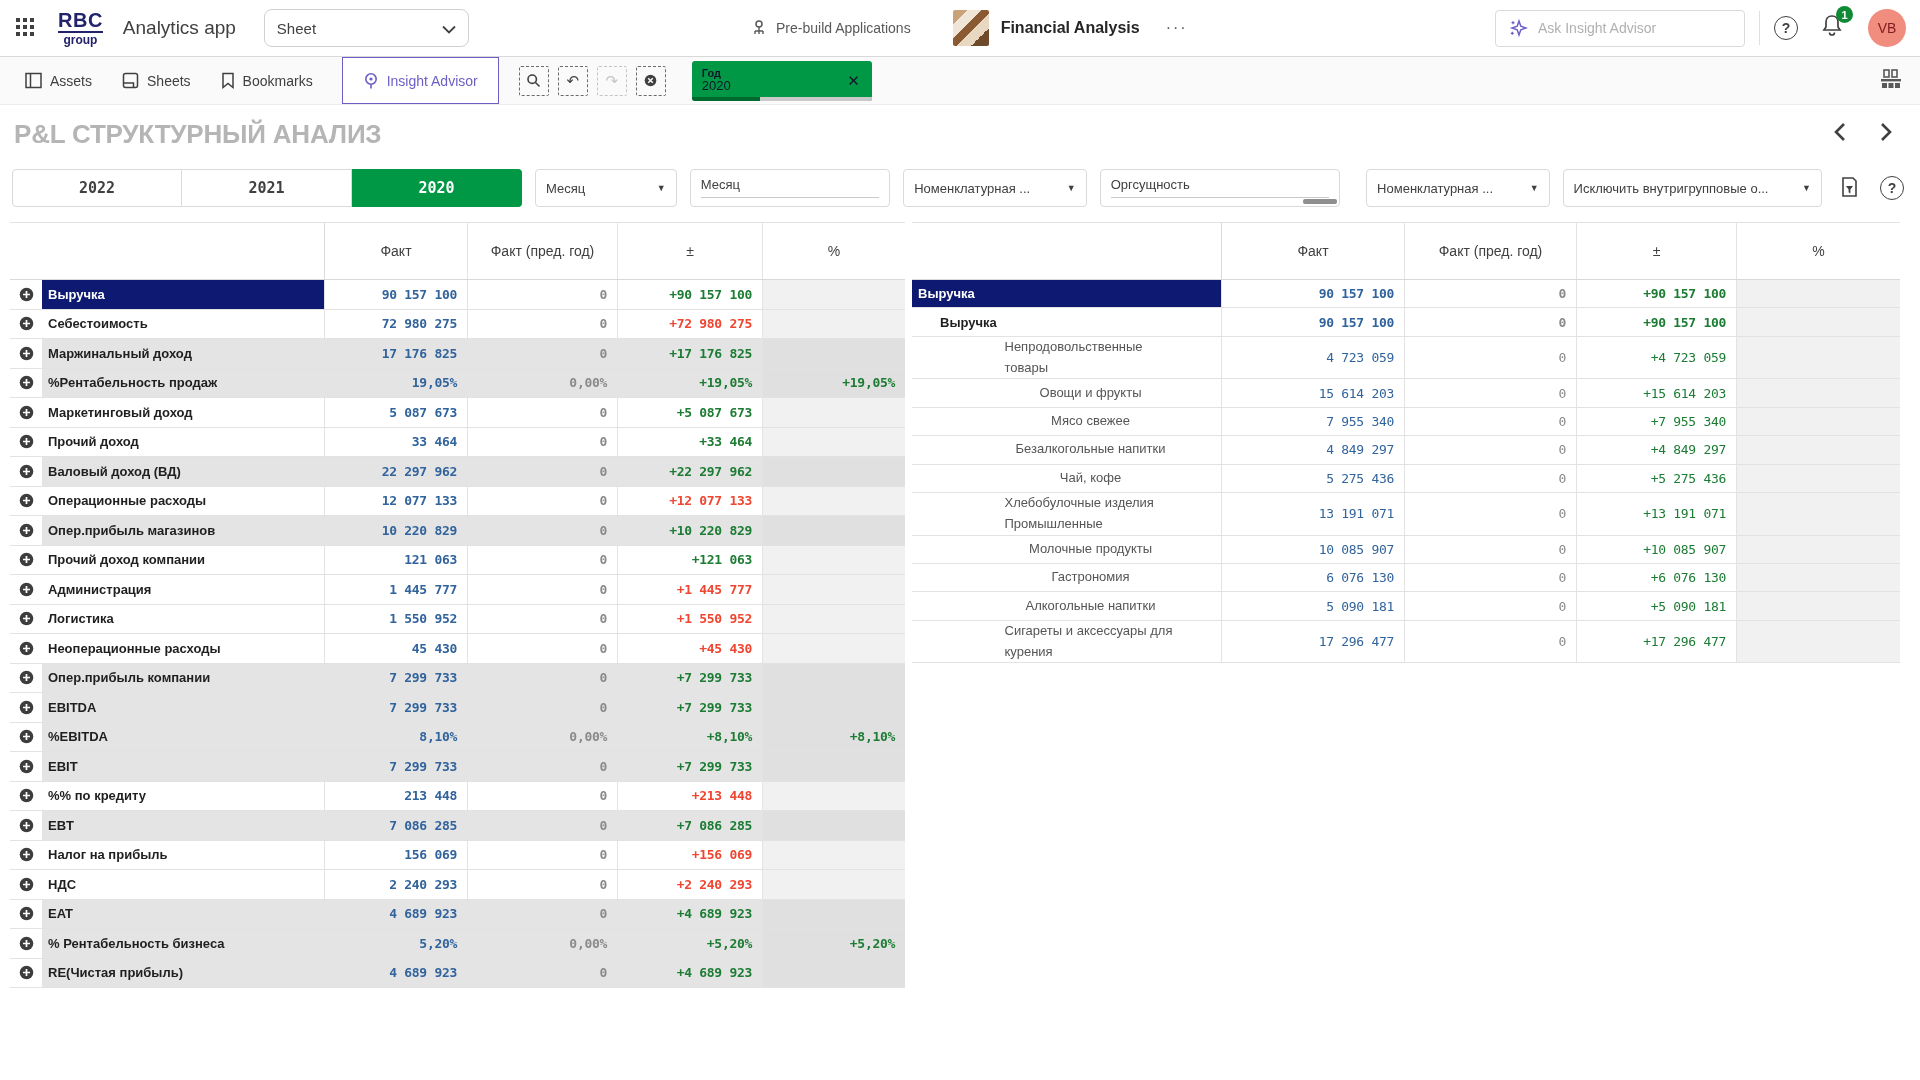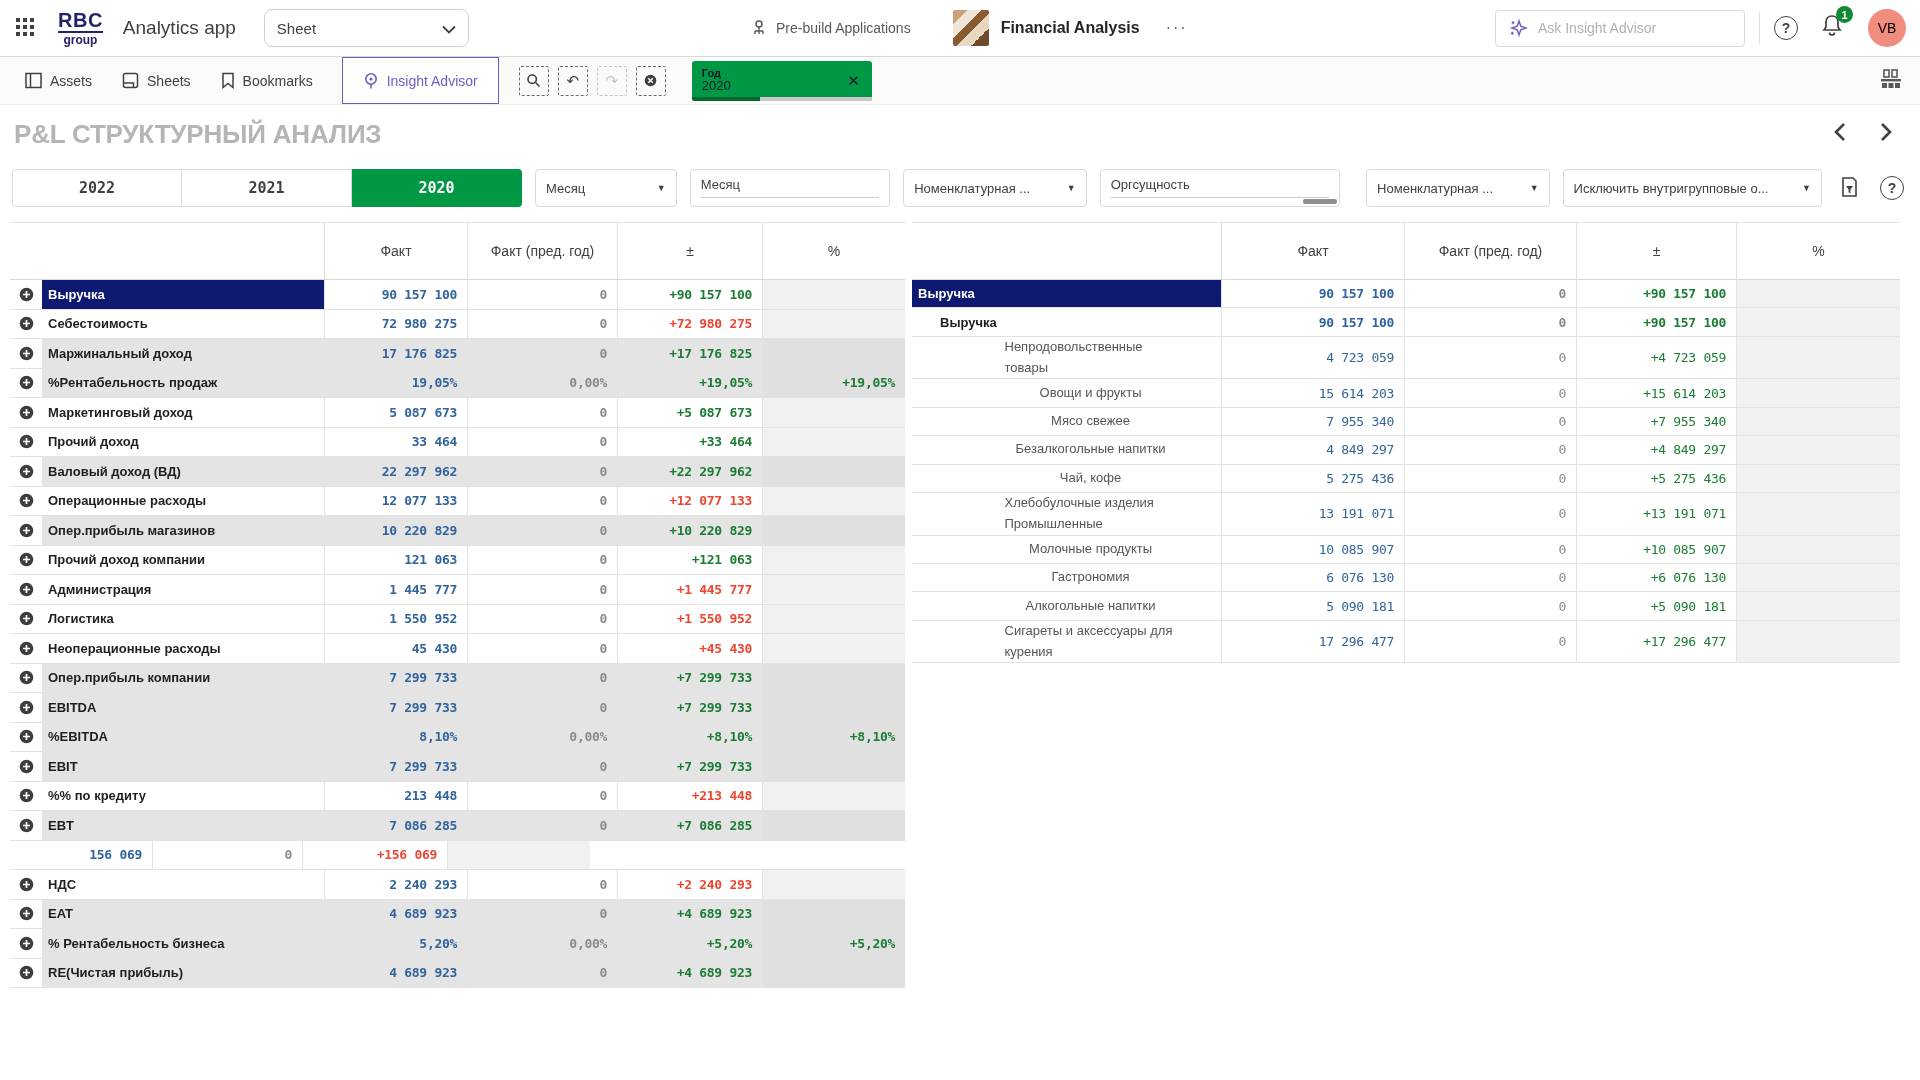--- a/index.html
+++ b/index.html
@@ -23,21 +23,21 @@
   }
   .appname { margin-left:12px; font-size:16px; font-weight:bold; color:#262626; }
   .more { margin-left:26px; color:#595959; font-size:16px; letter-spacing:2px; cursor:pointer; }
   .tb-right { position:absolute; right:14px; display:flex; align-items:center; }
   .askbox { width:250px; height:37px; border:1px solid #d9d9d9; border-radius:4px; display:flex; align-items:center; gap:10px; padding:0 12px; background:#fff; cursor:text; }
   .askbox .ph { color:#b0b0b0; font-size:14px; }
   .vdiv { width:1px; height:34px; background:#e0e0e0; margin:0 14px; }
   .helpcirc { width:24px; height:24px; border:1.6px solid #404040; border-radius:50%; display:flex; align-items:center; justify-content:center; font-size:14px; color:#404040; font-weight:bold; cursor:pointer; }
   .bellwrap { position:relative; margin-left:22px; cursor:pointer; }
   .badge { position:absolute; top:-7px; right:-9px; background:#118a36; color:#fff; font-size:11px; font-weight:bold; width:17px; height:17px; border-radius:50%; display:flex; align-items:center; justify-content:center; }
-  .avatar { width:38px; height:38px; margin-left:24px; border-radius:50%; background:#f08d7e; color:#000000; display:flex; align-items:center; justify-content:center; font-size:14px; cursor:pointer; }
+  .avatar { width:38px; height:38px; margin-left:24px; border-radius:50%; background:#f08d7e; color:#7f1d1d; display:flex; align-items:center; justify-content:center; font-size:14px; cursor:pointer; }
 
   
   .toolbar { height:48px; background:#fafafa; border-bottom:1px solid #ececec; display:flex; align-items:stretch; padding-left:10px; }
   .tab { display:flex; align-items:center; gap:8px; padding:0 15px; color:#404040; font-size:14px; cursor:pointer; }
   .tab.ia { border:1px solid #6b5fc5; background:#fff; color:#6b5fc5; padding:0 20px; margin-left:14px; }
   .selgrp { display:flex; align-items:center; gap:9px; margin-left:20px; }
   .selbtn { width:30px; height:30px; border:1px dashed #6b6b6b; border-radius:2px; display:flex; align-items:center; justify-content:center; color:#404040; cursor:pointer; background:transparent; font-size:15px; }
   .selbtn.disabled { border-color:#c4c4c4; color:#c4c4c4; cursor:default; }
   .chip { position:relative; margin-left:26px; align-self:center; width:180px; height:40px; background:#009845; border-radius:3px; overflow:hidden; color:#0f172a; display:flex; align-items:center; cursor:pointer; }
   .chip .txt { padding-left:10px; line-height:1.15; }
@@ -679,20 +679,33 @@
                 <span class="lblspan">EBT</span>
               </div>
             </div>
           </div>
           <div class="tc c1 num fact">7 086 285</div>
           <div class="tc c2 num zero">0</div>
           <div class="tc c3 num pos">+7 086 285</div>
           <div class="tc c4 num pos pctcell"></div>
         </div>
         <div class="trow">
+          <div class="tc c0">
+            <div class="labelcell">
+              <span class="expand">
+                <svg width="15" height="15" viewBox="0 0 15 15">
+                  <circle cx="7.5" cy="7.5" r="6.8" fill="#3d3d3d"></circle>
+                  <path d="M7.5 4 v7 M4 7.5 h7" stroke="#fff" stroke-width="1.7"></path>
+                </svg>
+              </span>
+              <div class="lblbox">
+                <span class="lblspan">Налог на прибыль</span>
+              </div>
+            </div>
+          </div>
           <div class="tc c1 num fact">156 069</div>
           <div class="tc c2 num zero">0</div>
           <div class="tc c3 num neg">+156 069</div>
           <div class="tc c4 num pos pctcell"></div>
         </div>
         <div class="trow">
           <div class="tc c0">
             <div class="labelcell">
               <span class="expand">
                 <svg width="15" height="15" viewBox="0 0 15 15">

